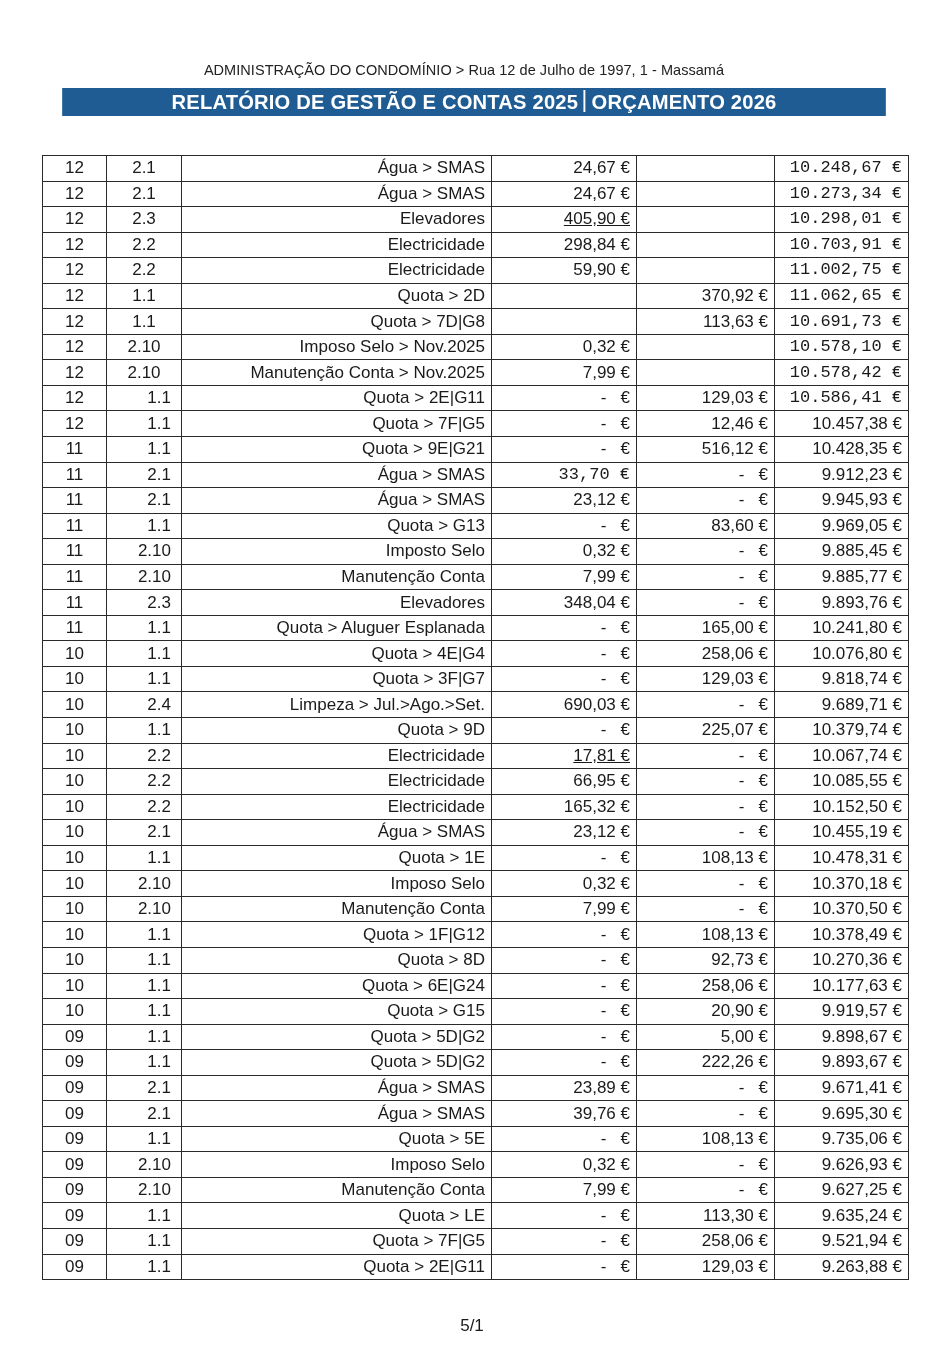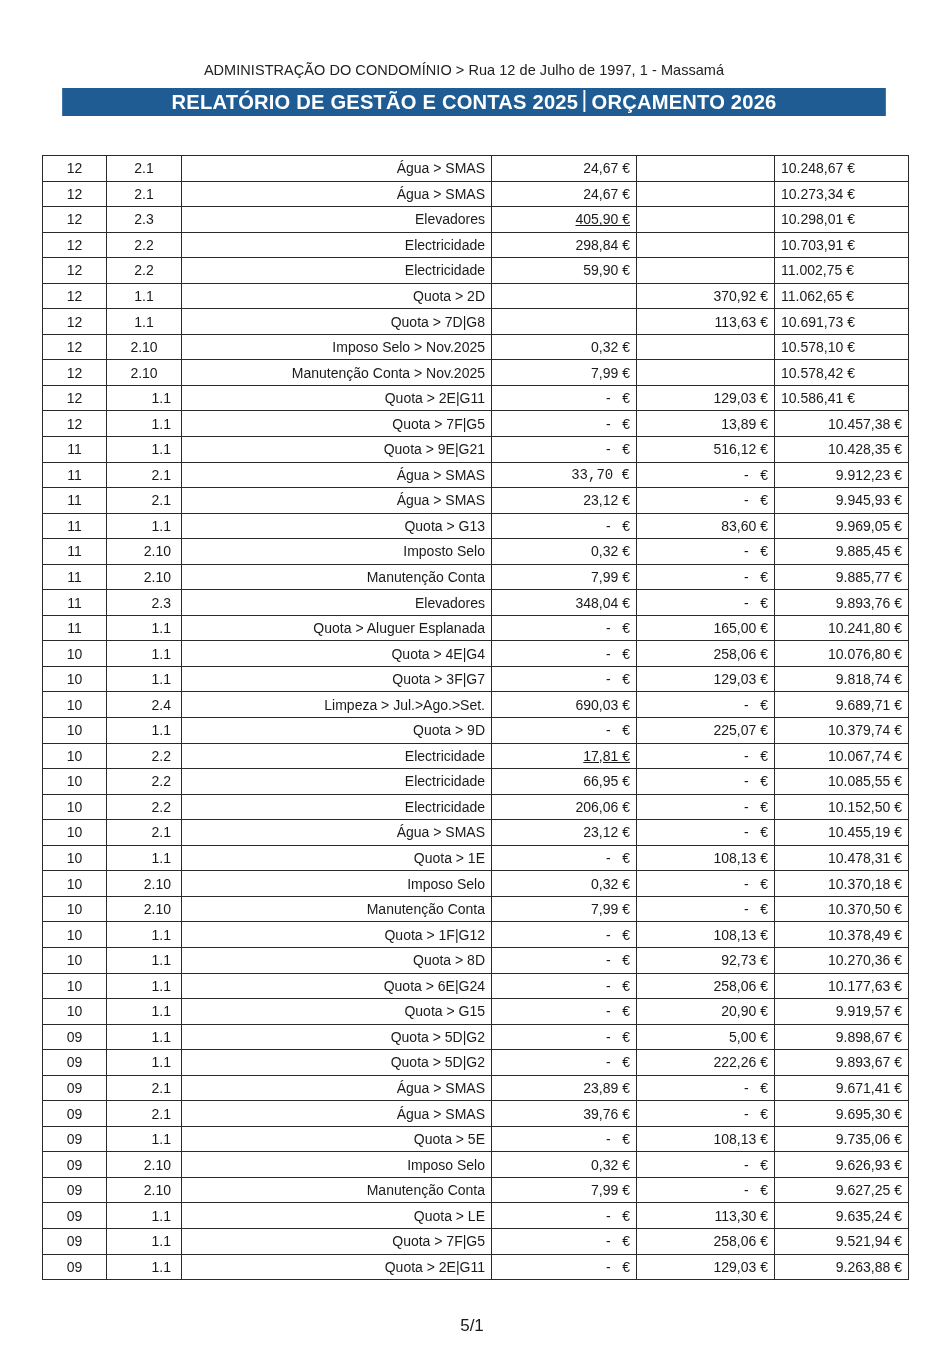--- a/index.html
+++ b/index.html
@@ -7,32 +7,32 @@
          font-family: "Liberation Sans", sans-serif; color: #1a1a1a; }
   .subheader { position: absolute; top: 62px; left: 0; width: 928px; text-align: center;
                font-size: 14.5px; letter-spacing: 0.05px; color: #222; }
   .banner { position: absolute; top: 88px; left: 45px; width: 858px; height: 28px;
             background: #1f5c93; color: #ffffff; font-weight: bold; font-size: 21px;
             text-align: center; line-height: 28px; letter-spacing: 0.2px;
             transform: scaleX(0.96); transform-origin: center; }
   .banner .sep { display: inline-block; width: 2px; height: 22px; background: #ffffff;
                  vertical-align: middle; margin: 0 6px; position: relative; top: -2px; }
   table.ledger { position: absolute; top: 155px; left: 42px; width: 866px;
-                 border-collapse: collapse; table-layout: fixed; font-size: 14px; }
+                 border-collapse: collapse; table-layout: fixed; font-size: 17px; }
   table.ledger td { border: 1.4px solid #2a2a2a; height: 24.55px; padding: 0 6px;
                     white-space: nowrap; overflow: hidden; line-height: 24px; }
   col.c-month { width: 64px; } col.c-code { width: 75px; } col.c-desc { width: 310px; }
   col.c-debit { width: 145px; } col.c-credit { width: 138px; } col.c-bal { width: 134px; }
   td.month { text-align: center; }
   td.code { text-align: center; }
   td.code.right { text-align: right; padding-right: 10px; }
   td.desc { text-align: right; }
   td.amt { text-align: right; padding-right: 7px; }
   td.bal { text-align: right; padding-right: 7px; }
-  td.bal.centered { text-align: left; padding-right: 6px; }
+  td.bal.centered { text-align: right; padding-right: 6px; font-family: Liberation Mono, monospace; }
   .footer { position: absolute; top: 1316px; left: 0; width: 944px; text-align: center;
             font-size: 17px; color: #1a1a1a; }
 </style>
 </head>
 <body>
 
 <div class="subheader">ADMINISTRAÇÃO DO CONDOMÍNIO &gt; Rua 12 de Julho de 1997, 1 - Massamá</div>
 
 <div class="banner">
   <span>RELATÓRIO DE GESTÃO E CONTAS 2025</span><span class="sep"></span><span>ORÇAMENTO 2026</span>
@@ -126,21 +126,21 @@
         <td class="desc">Quota &gt; 2E|G11</td>
         <td class="amt" style="white-space: pre;">-   €</td>
         <td class="amt" style="white-space: pre;">129,03 €</td>
         <td class="bal centered">10.586,41 €</td>
       </tr>
       <tr>
         <td class="month">12</td>
         <td class="code right">1.1</td>
         <td class="desc">Quota &gt; 7F|G5</td>
         <td class="amt" style="white-space: pre;">-   €</td>
-        <td class="amt" style="white-space: pre;">13,89 €</td>
+        <td class="amt" style="white-space: pre;">12,46 €</td>
         <td class="bal">10.457,38 €</td>
       </tr>
       <tr>
         <td class="month">11</td>
         <td class="code right">1.1</td>
         <td class="desc">Quota &gt; 9E|G21</td>
         <td class="amt" style="white-space: pre;">-   €</td>
         <td class="amt" style="white-space: pre;">516,12 €</td>
         <td class="bal">10.428,35 €</td>
       </tr>
@@ -245,21 +245,21 @@
         <td class="code right">2.2</td>
         <td class="desc">Electricidade</td>
         <td class="amt" style="white-space: pre;">66,95 €</td>
         <td class="amt" style="white-space: pre;">-   €</td>
         <td class="bal">10.085,55 €</td>
       </tr>
       <tr>
         <td class="month">10</td>
         <td class="code right">2.2</td>
         <td class="desc">Electricidade</td>
-        <td class="amt" style="white-space: pre;">206,06 €</td>
+        <td class="amt" style="white-space: pre;">165,32 €</td>
         <td class="amt" style="white-space: pre;">-   €</td>
         <td class="bal">10.152,50 €</td>
       </tr>
       <tr>
         <td class="month">10</td>
         <td class="code right">2.1</td>
         <td class="desc">Água &gt; SMAS</td>
         <td class="amt" style="white-space: pre;">23,12 €</td>
         <td class="amt" style="white-space: pre;">-   €</td>
         <td class="bal">10.455,19 €</td>

